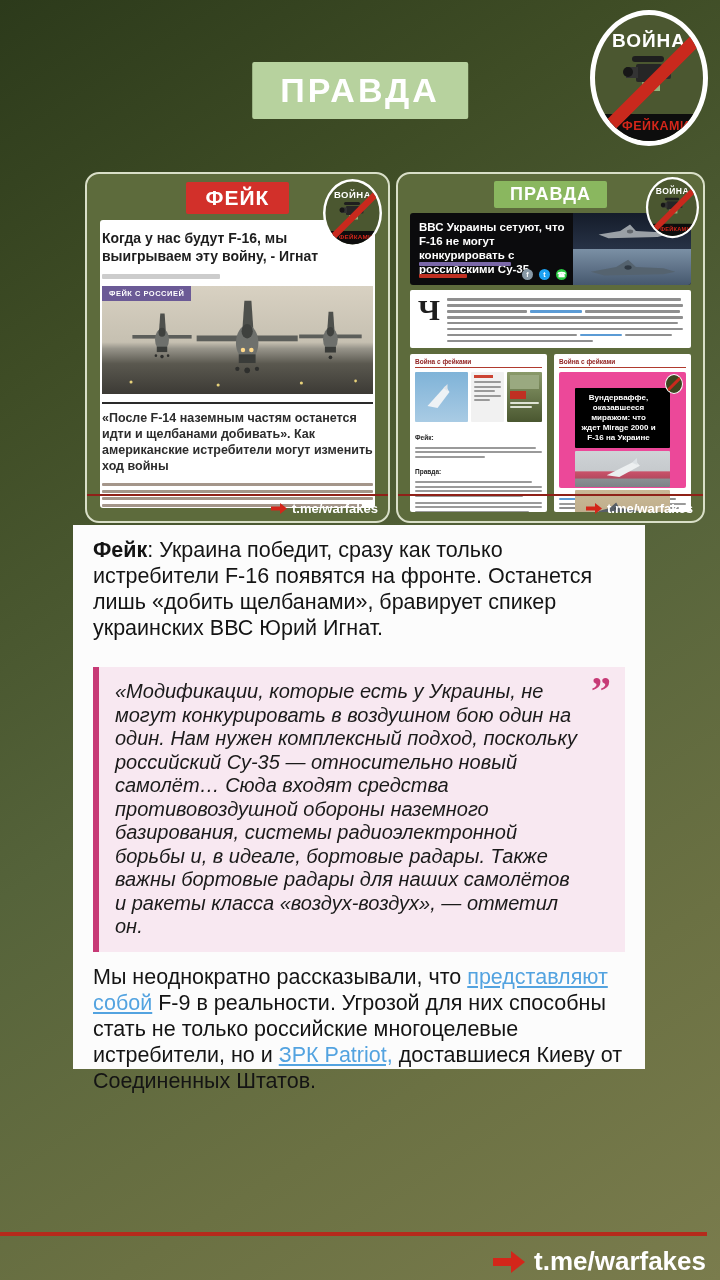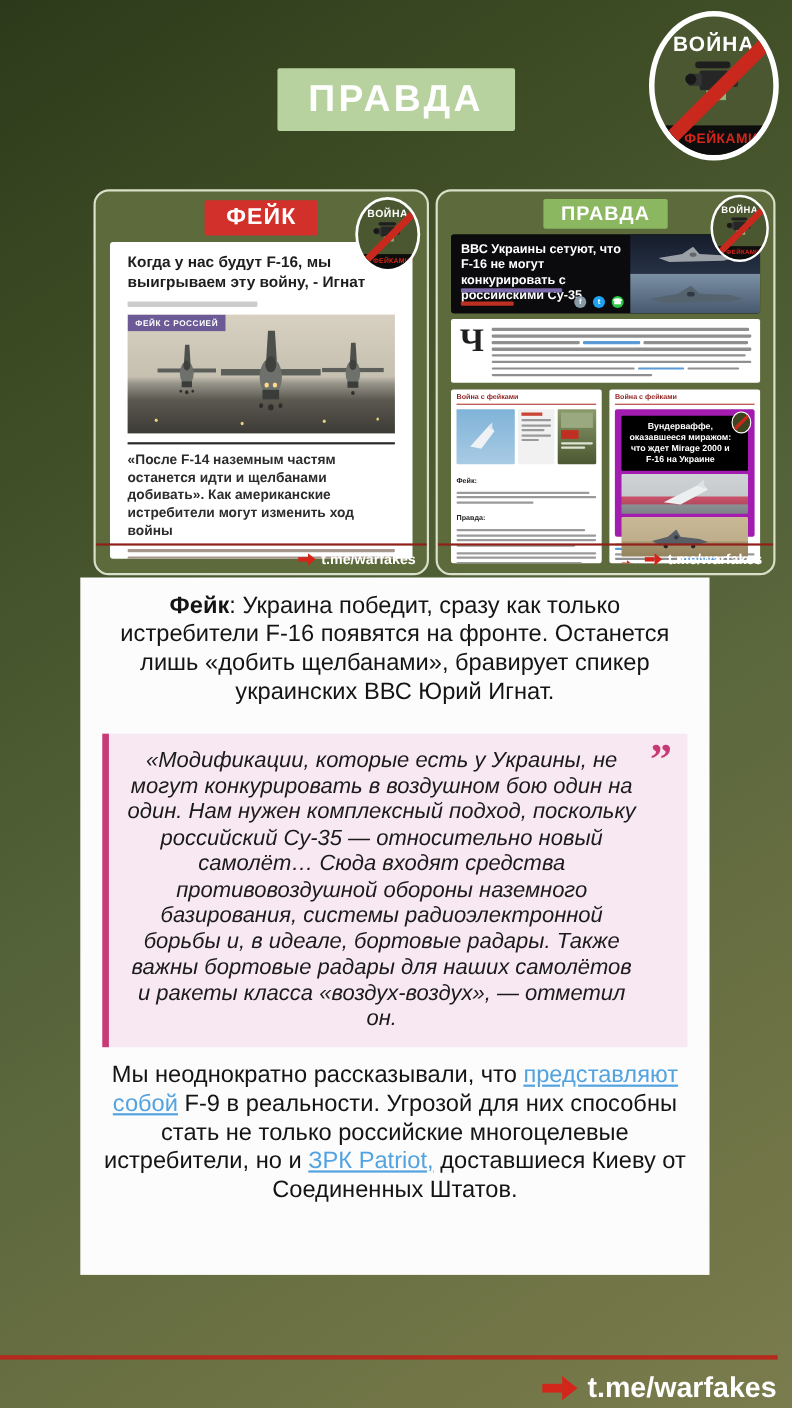--- a/index.html
+++ b/index.html
@@ -45,21 +45,21 @@
   .badge-fake{background:#d2302a;font-size:21px;padding:4px 20px;letter-spacing:1px;}
   .badge-truth{background:#8ab75f;font-size:18px;padding:3px 16px;letter-spacing:1px;margin:7px auto 5px;}
 
   .card-footer{
     position:absolute;bottom:0;left:0;right:0;height:25px;border-top:2px solid #8f2118;
     display:flex;justify-content:flex-end;align-items:center;gap:5px;padding:0 10px;
   }
   .card-footer .lnk{color:#fff;font-weight:bold;font-size:13px;}
 
   
-  .art{margin:0 13px;background:#fff;border-radius:3px;padding:9px 16px;height:288px;box-sizing:border-box;overflow:hidden;}
+  .art{margin:0 13px;background:#fff;border-radius:3px;padding:9px 2px;height:288px;box-sizing:border-box;overflow:hidden;}
   .art-headline{font-weight:bold;font-size:14px;line-height:18px;color:#1d1d1d;}
   .gl{height:3px;background:#a4968a;border-radius:1px;margin:4px 0;}
   .date-bar{height:5px;width:118px;background:#cccccc;margin:9px 0 7px;border-radius:1px;}
   .photo{position:relative;height:108px;margin-top:2px;overflow:hidden;
     background:linear-gradient(#d8d1c2 0%,#c6c0b1 52%,#97948a 58%,#5a584f 72%,#3c3a35 100%);}
   .tag{
     position:absolute;top:0;left:0;background:#6b5a96;color:#fff;font-size:7.5px;
     font-weight:bold;padding:3px 7px;letter-spacing:.5px;z-index:2;
   }
   .slab{border-top:2px solid #2a2a2a;margin-top:8px;padding-top:6px;
@@ -88,37 +88,37 @@
   .col{flex:1;background:#fff;border-radius:2px;padding:4px 5px;box-sizing:border-box;overflow:hidden;}
   .col-h{color:#8f1f1f;font-size:6.5px;font-weight:bold;border-bottom:1px solid #b03a2e;padding-bottom:2px;margin-bottom:4px;}
   .thumbs{display:flex;gap:3px;height:50px;margin-bottom:4px;}
   .th{height:100%;overflow:hidden;border-radius:1px;}
   .th1{width:44%;background:linear-gradient(#7fb3d8,#a9cbe4);}
   .th2{width:27%;background:#f1f1f1;padding:3px;box-sizing:border-box;}
   .th3{width:29%;background:linear-gradient(#8a9a6a,#4a5730);padding:3px;box-sizing:border-box;}
   .tiny-lead{font-size:6.5px;font-weight:bold;color:#222;display:inline-block;margin-right:2px;}
   .glt{height:2px;background:#9a9a9a;border-radius:1px;margin:2.6px 0;}
 
-  .subcard{background:#a21caf;border-radius:2px;padding:6px;position:relative;height:116px;box-sizing:border-box;}
+  .subcard{background:#ec4899;border-radius:2px;padding:16px;position:relative;height:116px;box-sizing:border-box;}
   .blackbox{background:#000;color:#fff;font-weight:bold;font-size:8px;line-height:10px;text-align:center;padding:5px 14px 5px 6px;border-radius:1px;}
   .mini-logo{position:absolute;top:2px;right:3px;width:16px;height:18px;border:1.5px solid #fff;border-radius:50%;
     background:linear-gradient(135deg,#3c451f 45%,#3c451f 45%),#3c451f;overflow:hidden;z-index:3;}
   .mini-logo::after{content:"";position:absolute;left:45%;top:-20%;width:3px;height:140%;background:#c9291d;transform:rotate(45deg);}
   .ph{position:relative;overflow:hidden;margin-top:3px;border-radius:1px;}
   .ph-mirage{height:36px;background:linear-gradient(#cfd3d6 0%,#c6cacd 55%,#c9526a 58%,#b64a60 75%,#8a8f93 78%,#7d8286 100%);}
   .ph-f16{height:36px;background:linear-gradient(#cbb astrals);background:linear-gradient(#c9b896 0%,#bfae8c 60%,#a6956f 63%,#94845e 100%);}
   .wm{display:flex;align-items:center;gap:3px;margin-top:3px;}
   .wm span{color:#fff;font-size:6.5px;font-weight:bold;}
   .col2-text{padding-top:3px;}
 
   
   .paper{
-    position:absolute;left:73px;top:525px;width:572px;height:634px;background:#fcfcfc;
+    position:absolute;left:73px;top:525px;width:572px;height:544px;background:#fcfcfc;
     box-sizing:border-box;padding:12px 20px 0;color:#141414;
-    font-size:21.5px;line-height:26px;text-align:center;
+    font-size:21.5px;line-height:26px;
   }
   .paper b{font-weight:bold;}
   .para{margin:0 0 26px 0;}
   .quote{
     position:relative;background:#f8e8f1;border-left:6px solid #c73a76;
     padding:13px 46px 13px 16px;font-style:italic;font-size:20px;line-height:23.5px;
     margin:0 0 12px 0;color:#1a1a1a;
   }
   .qmark{
     position:absolute;top:4px;right:14px;color:#c73a76;font-size:40px;font-weight:bold;

